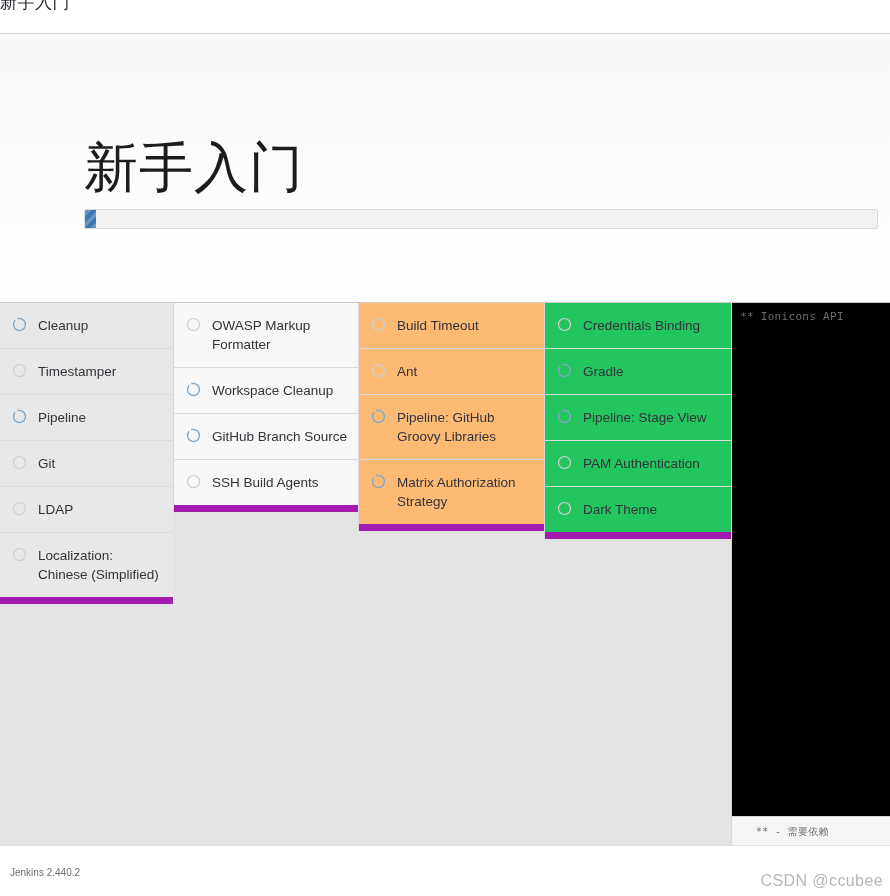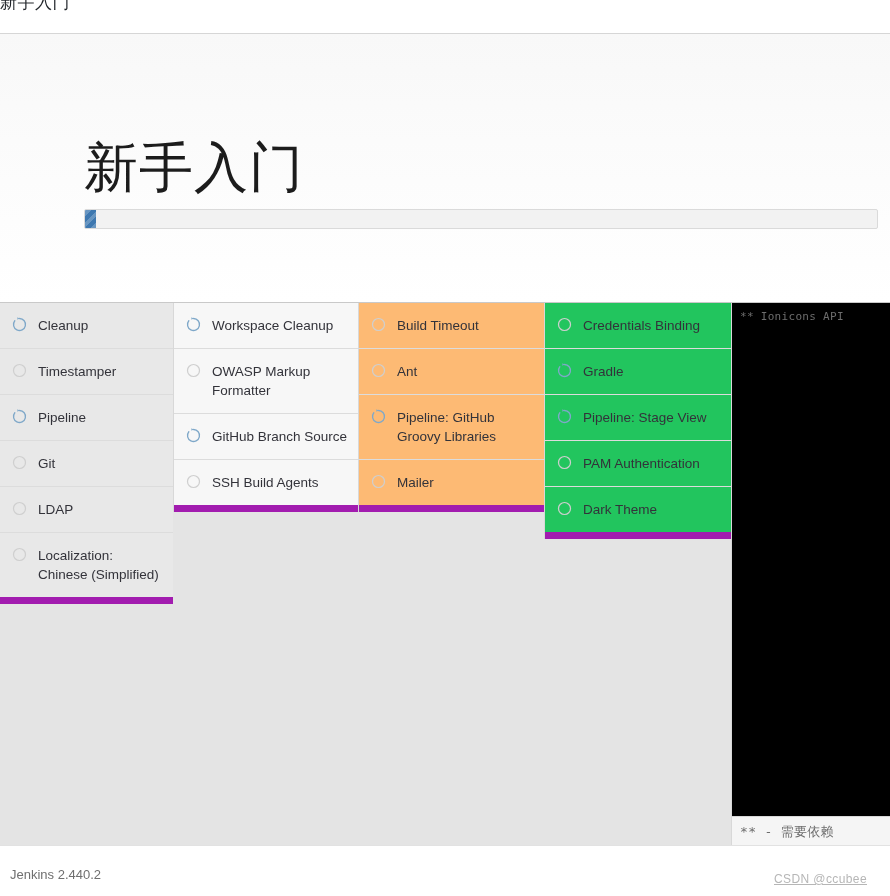--- a/index.html
+++ b/index.html
@@ -145,55 +145,54 @@
     color: #6d6d6d;
     white-space: nowrap;
     letter-spacing: 0.3px;
   }
   .log-legend {
     position: absolute;
     left: 0; right: 0;
     bottom: 0;
     height: 29px;
     line-height: 29px;
-    padding-left: 8px;
+    padding-left: 24px;
     border-top: 1px solid #d8d8d8;
     background: #f5f5f5;
     font-family: "DejaVu Sans Mono", "Liberation Mono", monospace;
-    font-size: 13px;
+    font-size: 10px;
     color: #6d6d6d;
     letter-spacing: 0.3px;
     box-sizing: border-box;
   }
 
   
   .footer {
     position: absolute;
     left: 0; top: 845px;
     width: 890px;
     height: 51px;
     background: #ffffff;
     border-top: 1px solid #e2e2e2;
     box-sizing: border-box;
   }
   .footer-version {
     position: absolute;
     left: 10px;
     top: 21px;
-    font-size: 13px;
+    font-size: 10px;
     color: #6f6f6f;
   }
   .watermark {
     position: absolute;
-    right: 23px;
+    right: 7px;
     top: 26px;
-    font-size: 12px;
+    font-size: 16px;
     color: #b6b6b6;
     letter-spacing: 0.4px;
-    text-decoration: underline;
   }
 </style>
 </head>
 <body>
 
 <div class="tabstrip">
   <div class="tab-title">新手入门</div>
 </div>
 
 <div class="page-head">
@@ -235,29 +234,29 @@
         </span><span>LDAP</span></div>
       <div class="pl-item"><span class="pl-icon">
           <svg width="15" height="15" viewBox="0 0 16 16" aria-hidden="true">
             <circle cx="8" cy="8" r="6.4" fill="none" stroke="#cfcfcf" stroke-width="1.3"></circle>
           </svg>
         </span><span>Localization: Chinese (Simplified)</span></div>
     </div>
   <div class="col col-2">
       <div class="pl-item"><span class="pl-icon">
           <svg width="15" height="15" viewBox="0 0 16 16" aria-hidden="true">
+            <circle cx="8" cy="8" r="6.4" fill="none" stroke="#cfcfcf" stroke-width="1.3"></circle>
+          </svg>
+        </span><span>OWASP Markup Formatter</span></div>
+      <div class="pl-item"><span class="pl-icon">
+          <svg width="15" height="15" viewBox="0 0 16 16" aria-hidden="true">
             <path d="M8 1.6 a6.4 6.4 0 1 1 -5.0 2.4" fill="none" stroke="#7fa8c9" stroke-width="1.4" stroke-linecap="round"></path>
             <path d="M8 1.6 L5.7 0.3 L5.7 3.0 Z" fill="#7fa8c9"></path>
           </svg>
         </span><span>Workspace Cleanup</span></div>
-      <div class="pl-item"><span class="pl-icon">
-          <svg width="15" height="15" viewBox="0 0 16 16" aria-hidden="true">
-            <circle cx="8" cy="8" r="6.4" fill="none" stroke="#cfcfcf" stroke-width="1.3"></circle>
-          </svg>
-        </span><span>OWASP Markup Formatter</span></div>
       <div class="pl-item"><span class="pl-icon">
           <svg width="15" height="15" viewBox="0 0 16 16" aria-hidden="true">
             <path d="M8 1.6 a6.4 6.4 0 1 1 -5.0 2.4" fill="none" stroke="#7fa8c9" stroke-width="1.4" stroke-linecap="round"></path>
             <path d="M8 1.6 L5.7 0.3 L5.7 3.0 Z" fill="#7fa8c9"></path>
           </svg>
         </span><span>GitHub Branch Source</span></div>
       <div class="pl-item"><span class="pl-icon">
           <svg width="15" height="15" viewBox="0 0 16 16" aria-hidden="true">
             <circle cx="8" cy="8" r="6.4" fill="none" stroke="#cfcfcf" stroke-width="1.3"></circle>
           </svg>
@@ -275,23 +274,24 @@
           </svg>
         </span><span>Ant</span></div>
       <div class="pl-item"><span class="pl-icon">
           <svg width="15" height="15" viewBox="0 0 16 16" aria-hidden="true">
             <path d="M8 1.6 a6.4 6.4 0 1 1 -5.0 2.4" fill="none" stroke="#7fa8c9" stroke-width="1.4" stroke-linecap="round"></path>
             <path d="M8 1.6 L5.7 0.3 L5.7 3.0 Z" fill="#7fa8c9"></path>
           </svg>
         </span><span>Pipeline: GitHub Groovy Libraries</span></div>
       <div class="pl-item"><span class="pl-icon">
           <svg width="15" height="15" viewBox="0 0 16 16" aria-hidden="true">
-            <circle cx="8" cy="8" r="6.4" fill="none" stroke="#cfcfcf" stroke-width="1.3"></circle>
-          </svg>
-        </span><span>Mailer</span></div>
+            <path d="M8 1.6 a6.4 6.4 0 1 1 -5.0 2.4" fill="none" stroke="#7fa8c9" stroke-width="1.4" stroke-linecap="round"></path>
+            <path d="M8 1.6 L5.7 0.3 L5.7 3.0 Z" fill="#7fa8c9"></path>
+          </svg>
+        </span><span>Matrix Authorization Strategy</span></div>
     </div>
   <div class="col col-4">
       <div class="pl-item"><span class="pl-icon">
           <svg width="15" height="15" viewBox="0 0 16 16" aria-hidden="true">
             <circle cx="8" cy="8" r="6.4" fill="none" stroke="#cfcfcf" stroke-width="1.3"></circle>
           </svg>
         </span><span>Credentials Binding</span></div>
       <div class="pl-item"><span class="pl-icon">
           <svg width="15" height="15" viewBox="0 0 16 16" aria-hidden="true">
             <path d="M8 1.6 a6.4 6.4 0 1 1 -5.0 2.4" fill="none" stroke="#7fa8c9" stroke-width="1.4" stroke-linecap="round"></path>

